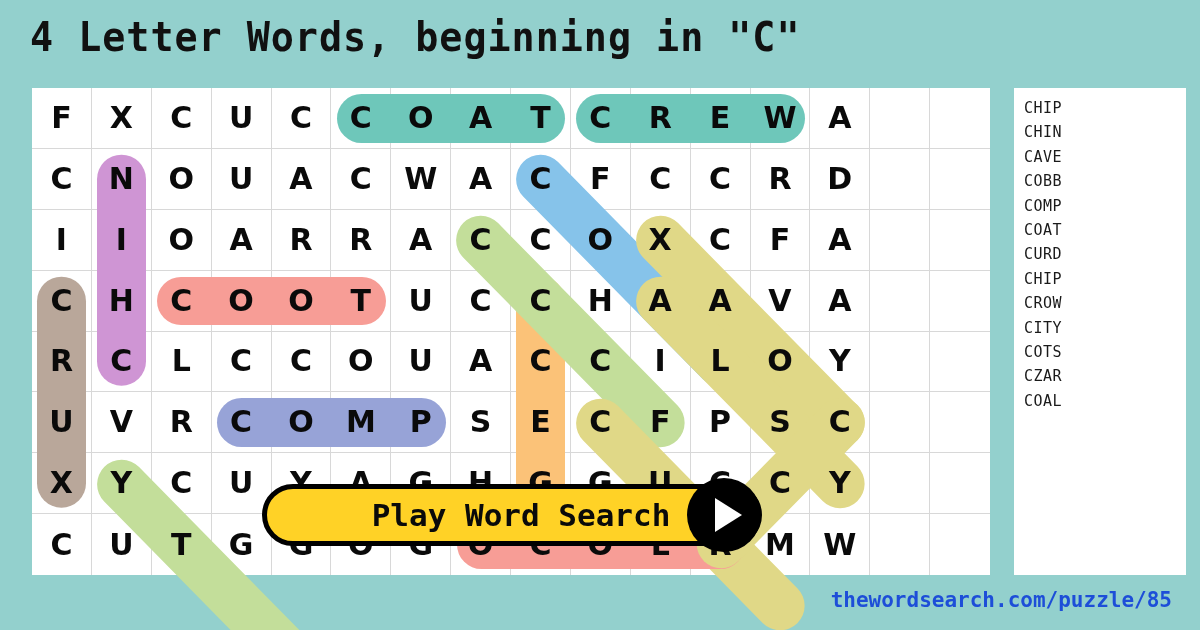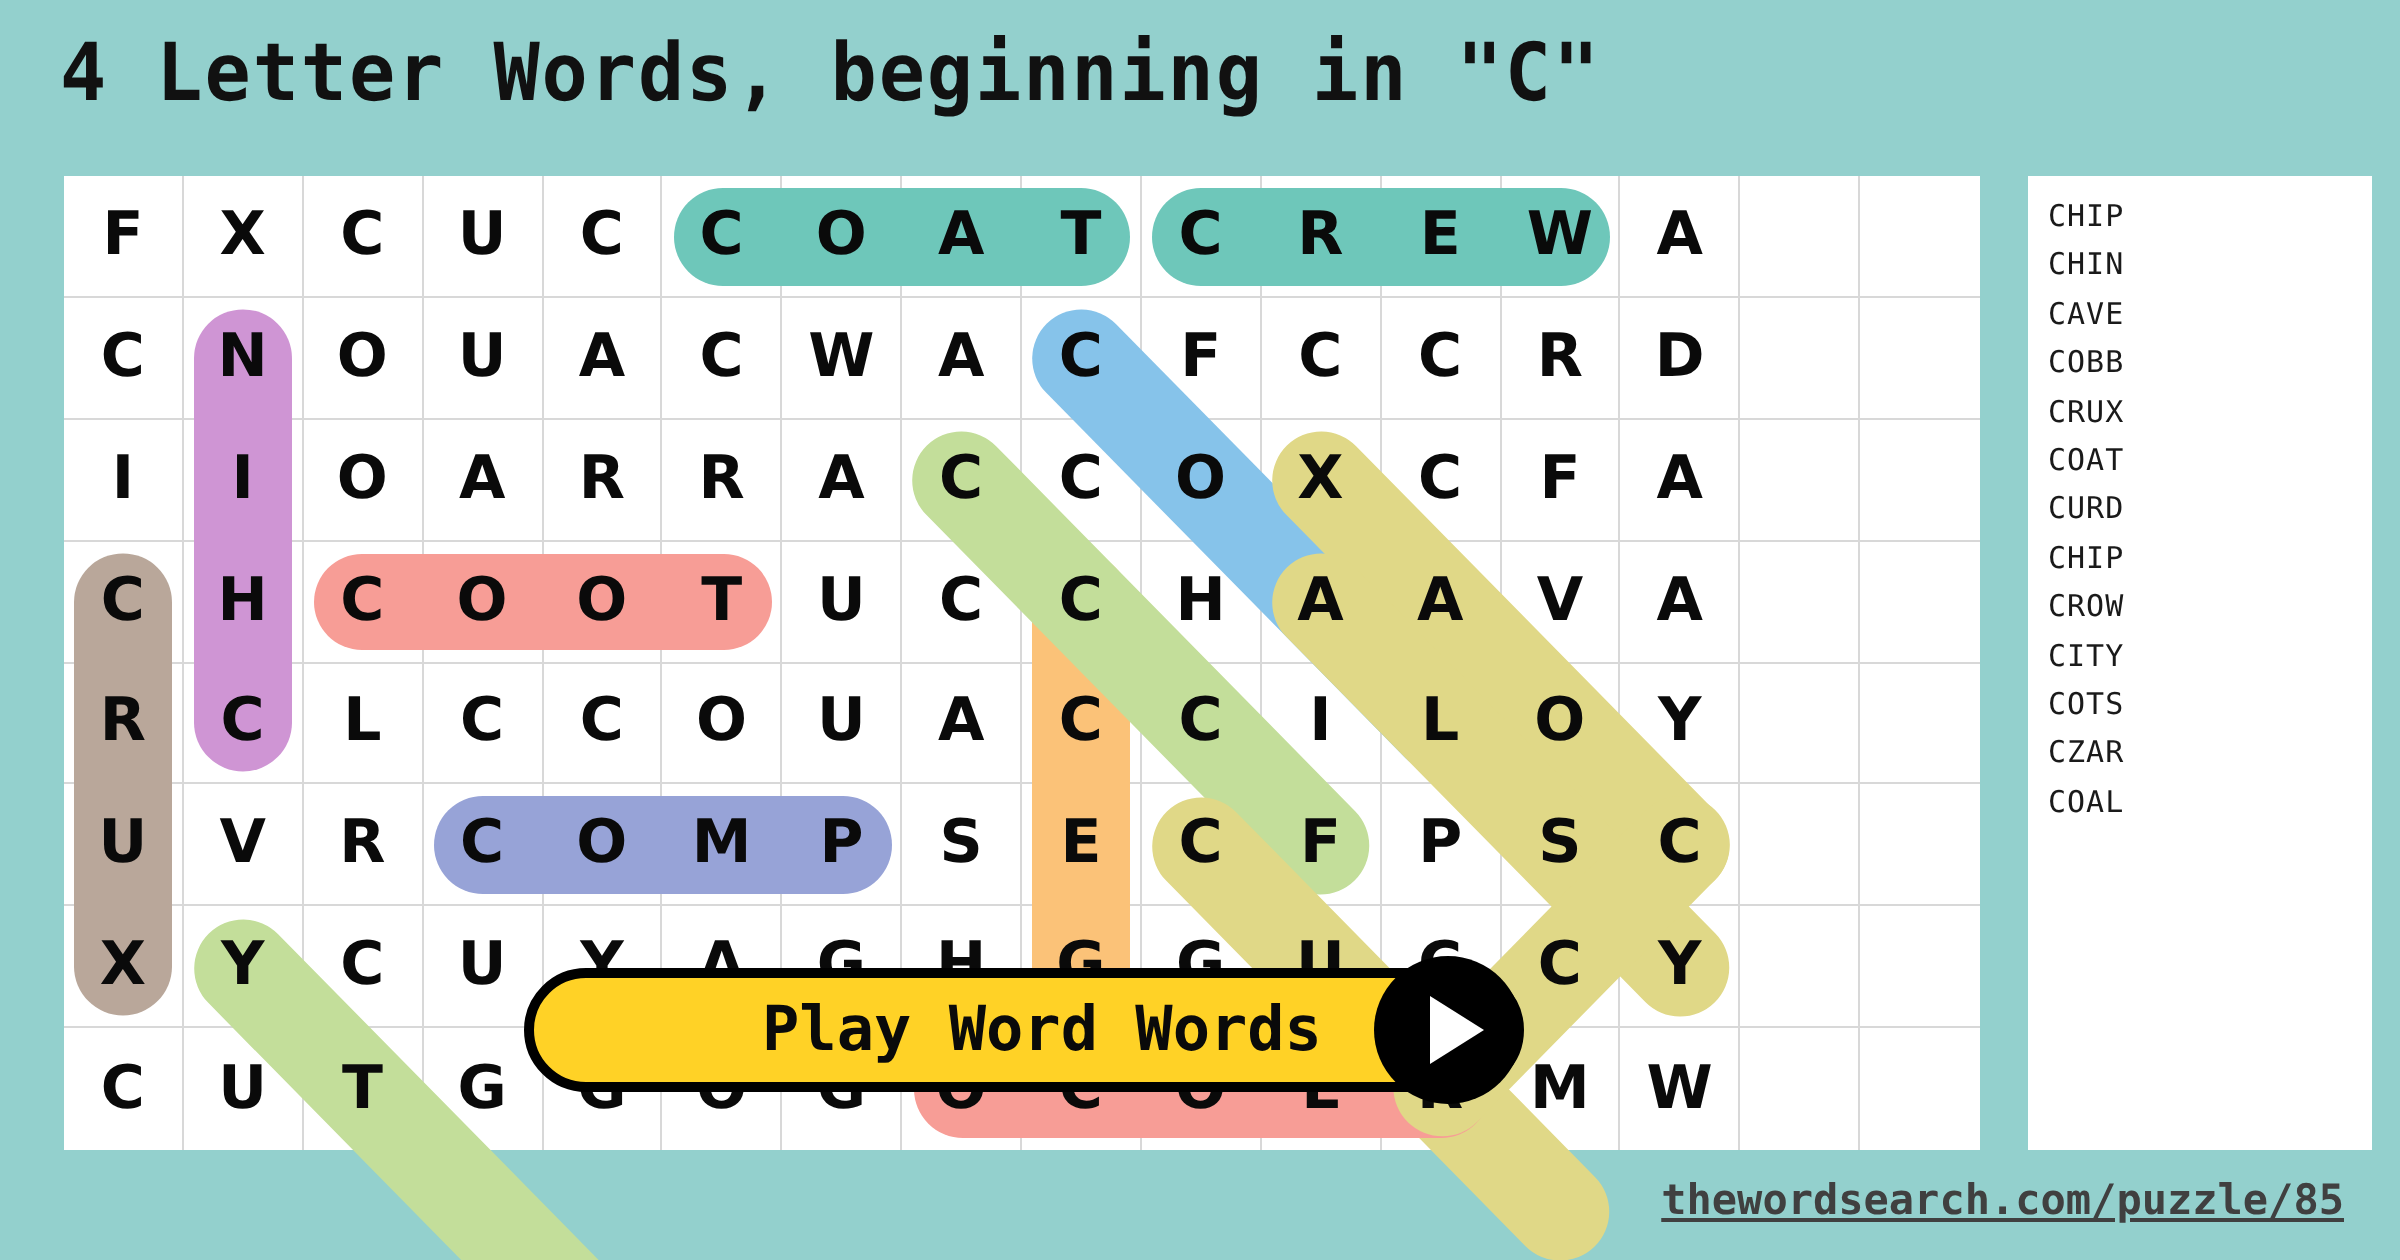--- a/index.html
+++ b/index.html
@@ -98,23 +98,22 @@
     width:0;height:0;
     border-left:27px solid #fff;
     border-top:17px solid transparent;
     border-bottom:17px solid transparent;
     margin-left:8px;
   }
   
   #footer{
     position:absolute;right:28px;top:588px;
     font-family:"DejaVu Sans Mono", monospace;
-    font-size:21px;font-weight:bold;color:#404040;
+    font-size:21px;font-weight:bold;color:#1d4ed8;
     white-space:nowrap;
-    text-decoration:underline;
   }
 </style>
 </head>
 <body>
 
 <div id="title">4 Letter Words, beginning in "C"</div>
 
 <div id="grid-panel">
   <div id="hl-layer">
       <div class="hl" style="background: rgb(110, 199, 186); width: 228.325px; height: 48.7px; left: 304.962px; top: 6.0875px; transform: rotate(0deg);"></div>
@@ -487,31 +486,31 @@
       <div class="cell"></div>
       <div class="cell"></div>
     </div>
 </div>
 
 <div id="wordlist-panel">
     <div class="word">CHIP</div>
     <div class="word">CHIN</div>
     <div class="word">CAVE</div>
     <div class="word">COBB</div>
-    <div class="word">CRUX</div>
+    <div class="word">COMP</div>
     <div class="word">COAT</div>
     <div class="word">CURD</div>
     <div class="word">CHIP</div>
     <div class="word">CROW</div>
     <div class="word">CITY</div>
     <div class="word">COTS</div>
     <div class="word">CZAR</div>
     <div class="word">COAL</div>
   </div>
 
 <div id="play-button">
-  <span id="play-label">Play Word Words</span>
+  <span id="play-label">Play Word Search</span>
   <span id="play-icon-wrap">
     <span id="play-triangle"></span>
   </span>
 </div>
 
 <div id="footer">thewordsearch.com/puzzle/85</div>
 
 </body></html>

